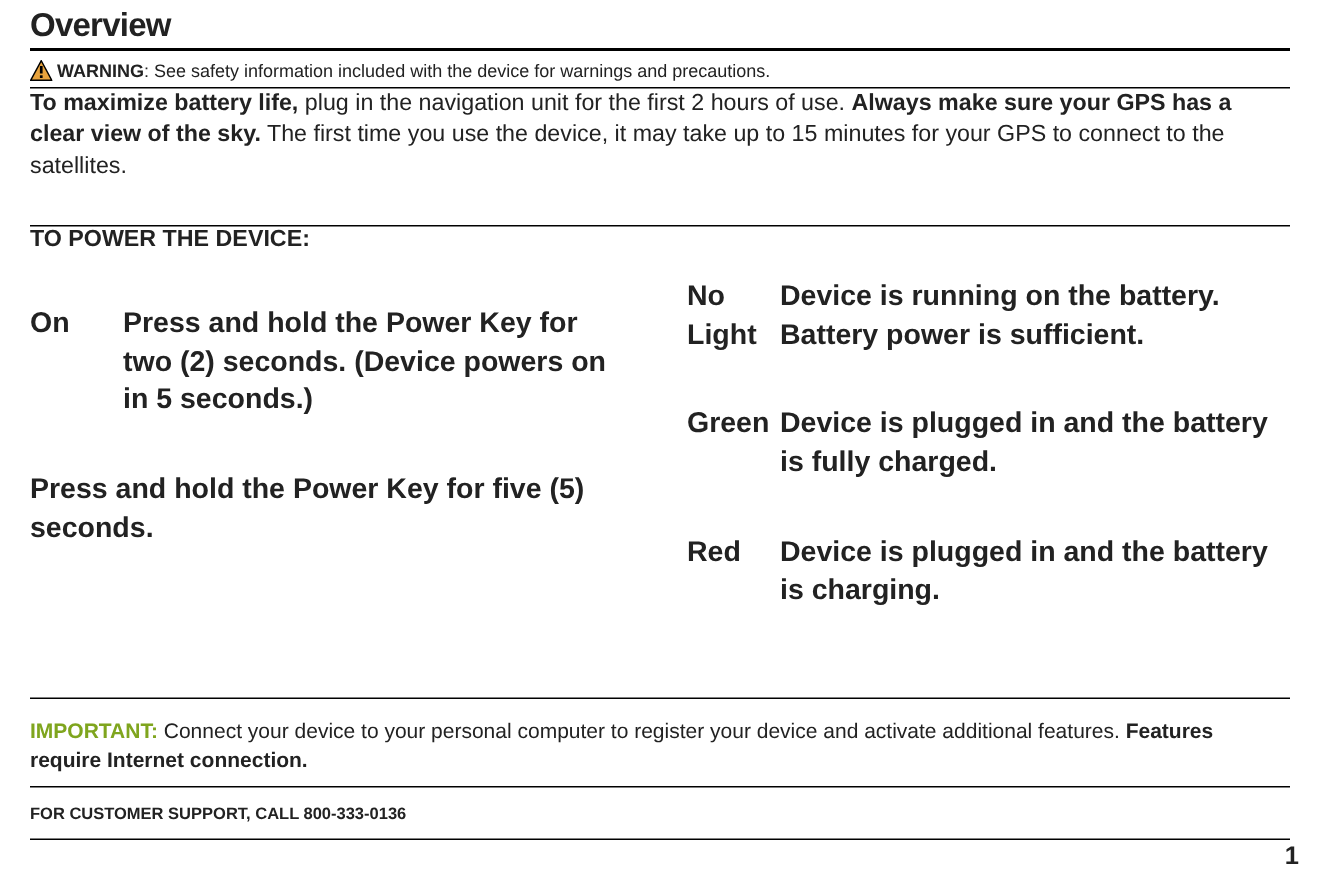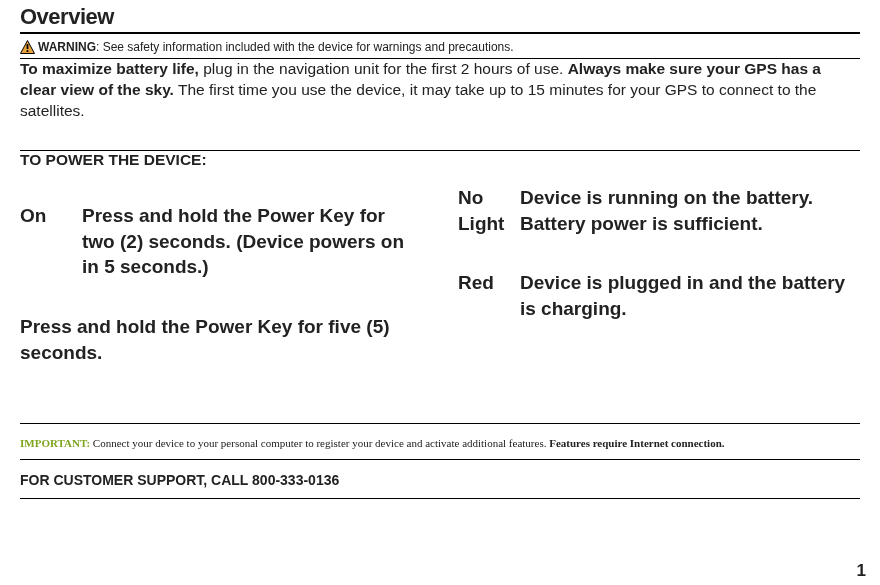--- a/index.html
+++ b/index.html
@@ -66,29 +66,28 @@
       margin-top: 34px;
     }
     .def-term {
       font-weight: 700;
       width: 62px;
       flex-shrink: 0;
     }
     .def-row.nolight .def-term { width: 62px; }
     .def-desc { flex: 1; font-weight: bold; }
     .important-row {
-      font-size: 11px;
+      font-size: 14px;
       line-height: 1.35;
       margin-top: 12px;
       margin-bottom: 8px;
-      font-family: Liberation Serif, serif;
     }
     .important-label { color: #7fa51e; font-weight: 700; }
     .support-row {
-      font-size: 14px;
+      font-size: 11px;
       font-weight: 700;
       margin-top: 12px;
       margin-bottom: 10px;
     }
     .page-num {
       position: absolute;
       bottom: 4px;
       right: 14px;
       font-size: 17px;
       font-weight: 700;
@@ -130,20 +129,24 @@
     <div class="def-row">
       <div class="def-desc">Press and hold the Power Key for five (5) seconds.</div>
     </div>
   </div>
   <div class="col">
     <div class="def-row nolight">
       <div class="def-term">No Light</div>
       <div class="def-desc">Device is running on the battery. Battery power is sufficient.</div>
     </div>
     <div class="def-row">
+      <div class="def-term">Green</div>
+      <div class="def-desc">Device is plugged in and the battery is fully charged.</div>
+    </div>
+    <div class="def-row">
       <div class="def-term">Red</div>
       <div class="def-desc">Device is plugged in and the battery is charging.</div>
     </div>
   </div>
 </div>
 
 <hr class="thin">
 
 <div class="important-row">
   <span class="important-label">IMPORTANT:</span><span> Connect your device to your personal computer to register your device and activate additional features. </span><span class="bold">Features require Internet connection.</span>

